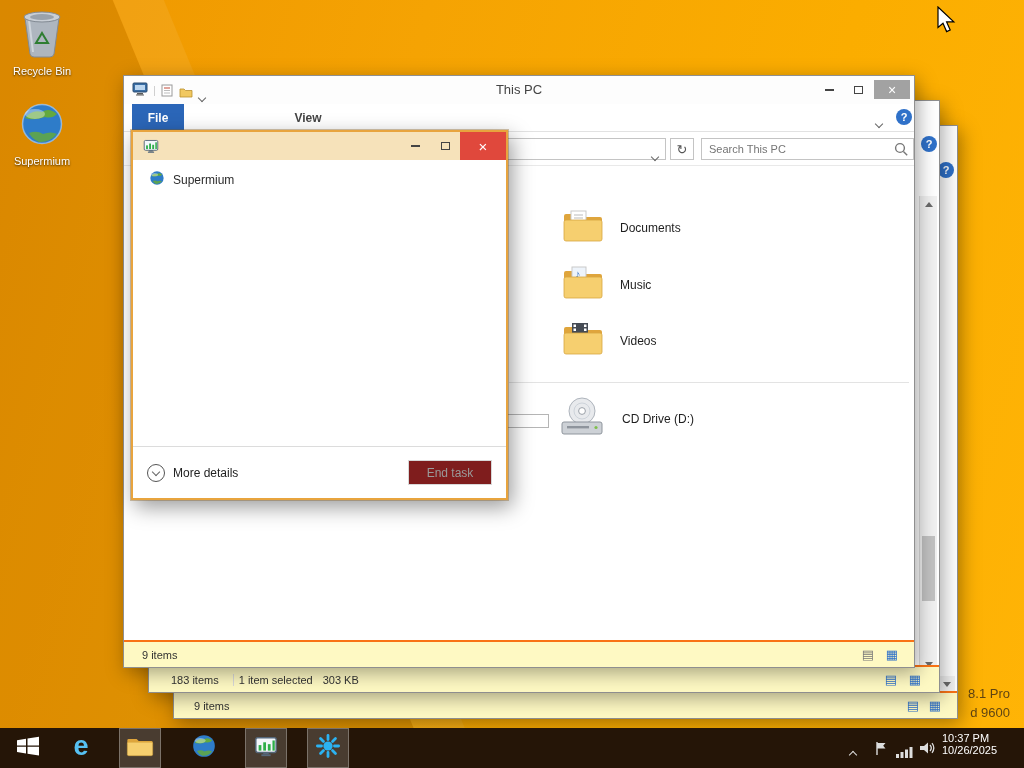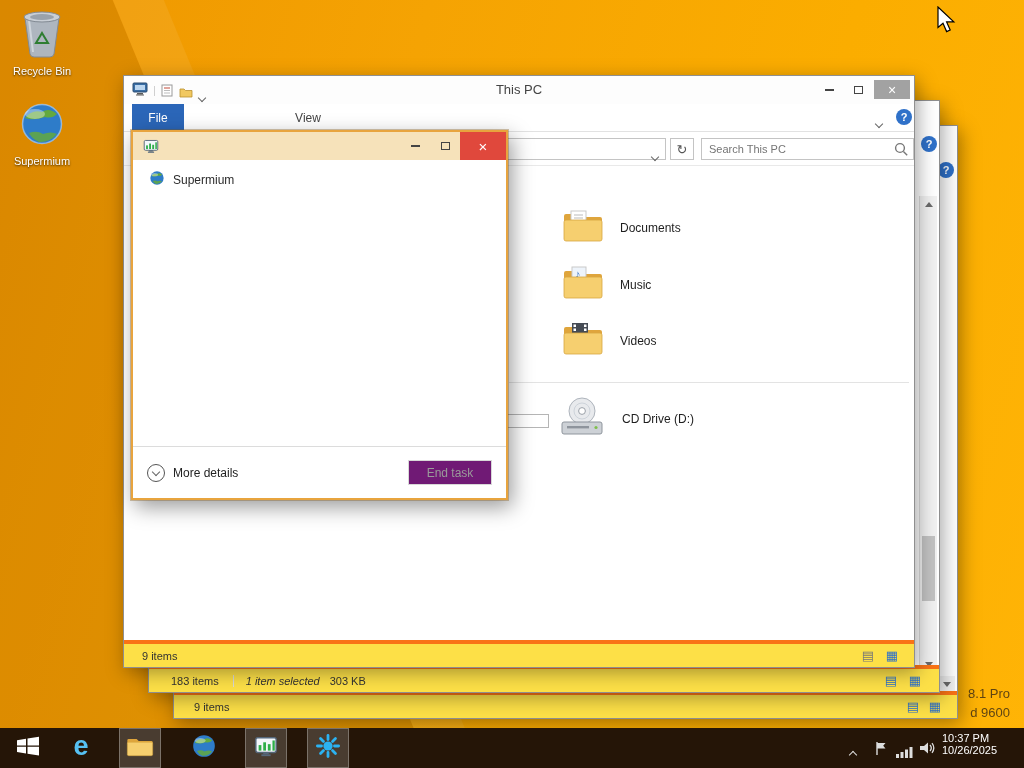--- a/index.html
+++ b/index.html
@@ -29,43 +29,43 @@
   .chev.up { transform:rotate(-135deg); }
 
   .tri-up { width:0; height:0; border-left:4px solid transparent; border-right:4px solid transparent; border-bottom:5px solid #6b6b6b; }
   .tri-dn { width:0; height:0; border-left:4px solid transparent; border-right:4px solid transparent; border-top:5px solid #6b6b6b; }
 
   .help-circle { position:absolute; width:16px; height:16px; border-radius:50%; background:#2f71c9; color:#fff;
                  font-size:11px; font-weight:bold; display:flex; align-items:center; justify-content:center; }
 
   
   .ribbon { position:absolute; left:0; top:28px; right:0; height:28px; background:#fff; border-bottom:1px solid #e2e2e2; }
-  .tab { position:absolute; top:0; height:27px; display:flex; align-items:center; justify-content:center; font-size:12px; color:#444; }
+  .tab { position:absolute; top:0; height:27px; display:flex; align-items:center; justify-content:center; font-size:12px; color:#444;font-weight:bold; }
   .tab.file { background:#2b66b8; color:#fff; }
   .addr-row { position:absolute; left:0; top:56px; right:0; height:34px; background:#fff; border-bottom:1px solid #e9e9e9; }
   .box { position:absolute; background:#fff; border:1px solid #c4c4c4; }
   .fx-item { position:absolute; left:438px; display:flex; align-items:center; gap:16px; height:48px; }
   .fx-label { font-size:12px; color:#1e1e1e; }
-  .statusbar { position:absolute; left:0; right:0; bottom:0; height:27px; background:#fde047; border-top:4px solid #f97316;
+  .statusbar { position:absolute; left:0; right:0; bottom:0; height:27px; background:#fef9c3; border-top:2px solid #f97316;
                display:flex; align-items:center; font-size:11px; color:#333; }
   .view-ico { font-size:13px; line-height:1; }
 
   
   #tm { position:absolute; left:131px; top:130px; width:377px; height:370px; background:#fff;
         border:2px solid #e8a43e; box-shadow:0 0 0 1px rgba(130,85,20,.35), 4px 7px 20px rgba(0,0,0,.4); }
   #tm .tm-titlebar { position:absolute; left:0; top:0; right:0; height:28px; background:#f6e2ba; }
   #tm .tm-title { position:absolute; left:0; right:0; top:6px; text-align:center; font-size:13px; color:#3b3b3b; }
   #tm .tm-caps { position:absolute; right:0; top:0; height:28px; display:flex; }
   #tm .tm-cap { width:30px; height:28px; display:flex; align-items:center; justify-content:center; }
   #tm .tm-close { width:46px; background:#e0483c; color:#fff; font-size:15px; }
   .tm-footer { position:absolute; left:0; right:0; bottom:0; height:52px; border-top:1px solid #dcdcdc;
                display:flex; align-items:center; justify-content:space-between; padding:0 14px; }
   .md-circle { width:18px; height:18px; border:1.5px solid #555; border-radius:50%;
                display:inline-flex; align-items:center; justify-content:center; }
-  .endtask-btn { width:84px; height:25px; background:#701a75; border:1px solid #d8d8d8; color:#9a9a9a; font-size:12px;
+  .endtask-btn { width:84px; height:25px; background:#7f1d1d; border:1px solid #d8d8d8; color:#9a9a9a; font-size:12px;
                  font-family:"Liberation Sans",sans-serif; }
 
   
   #taskbar { position:absolute; left:0; bottom:0; width:1024px; height:40px; background:#251507; z-index:50; }
   .tb-btn { position:absolute; top:0; width:42px; height:40px; display:flex; align-items:center; justify-content:center; }
   .tb-btn.active { background:rgba(255,255,255,.17); border:1px solid rgba(255,255,255,.28); }
   .tray-txt { color:#fff; font-size:11px; text-align:left; }
 
   .scroll-track { position:absolute; background:#f1f1f1; border-left:1px solid #dcdcdc; }
   .scroll-btn { position:absolute; left:0; right:0; height:17px; display:flex; align-items:center; justify-content:center; background:#f1f1f1; }
@@ -128,21 +128,21 @@
       <div class="scroll-btn" style="top:0;">
           <span class="tri-up"></span>
         </div>
       <div class="scroll-thumb" style="top:340px;height:65px;"></div>
       <div class="scroll-btn" style="bottom:0;">
           <span class="tri-dn"></span>
         </div>
     </div>
     <div class="statusbar">
       <span style="margin-left:22px;">183 items</span>
-      <span style="margin-left:14px;border-left:1px solid #d8d8d8;padding-left:12px;font-style:italic;">1 item selected</span>
+      <span style="margin-left:14px;border-left:1px solid #d8d8d8;padding-left:5px;">1 item selected</span>
       <span style="margin-left:10px;">303 KB</span>
       <span style="position:absolute;right:42px;color:#2f71c9;" class="view-ico">▤</span>
       <span style="position:absolute;right:18px;color:#2f71c9;" class="view-ico">▦</span>
     </div>
   </div>
 
   <div class="window" style="left:123px;top:75px;width:792px;height:593px;z-index:3;">
     <div class="titlebar">
 
       <span style="position:absolute;left:8px;top:6px;">

